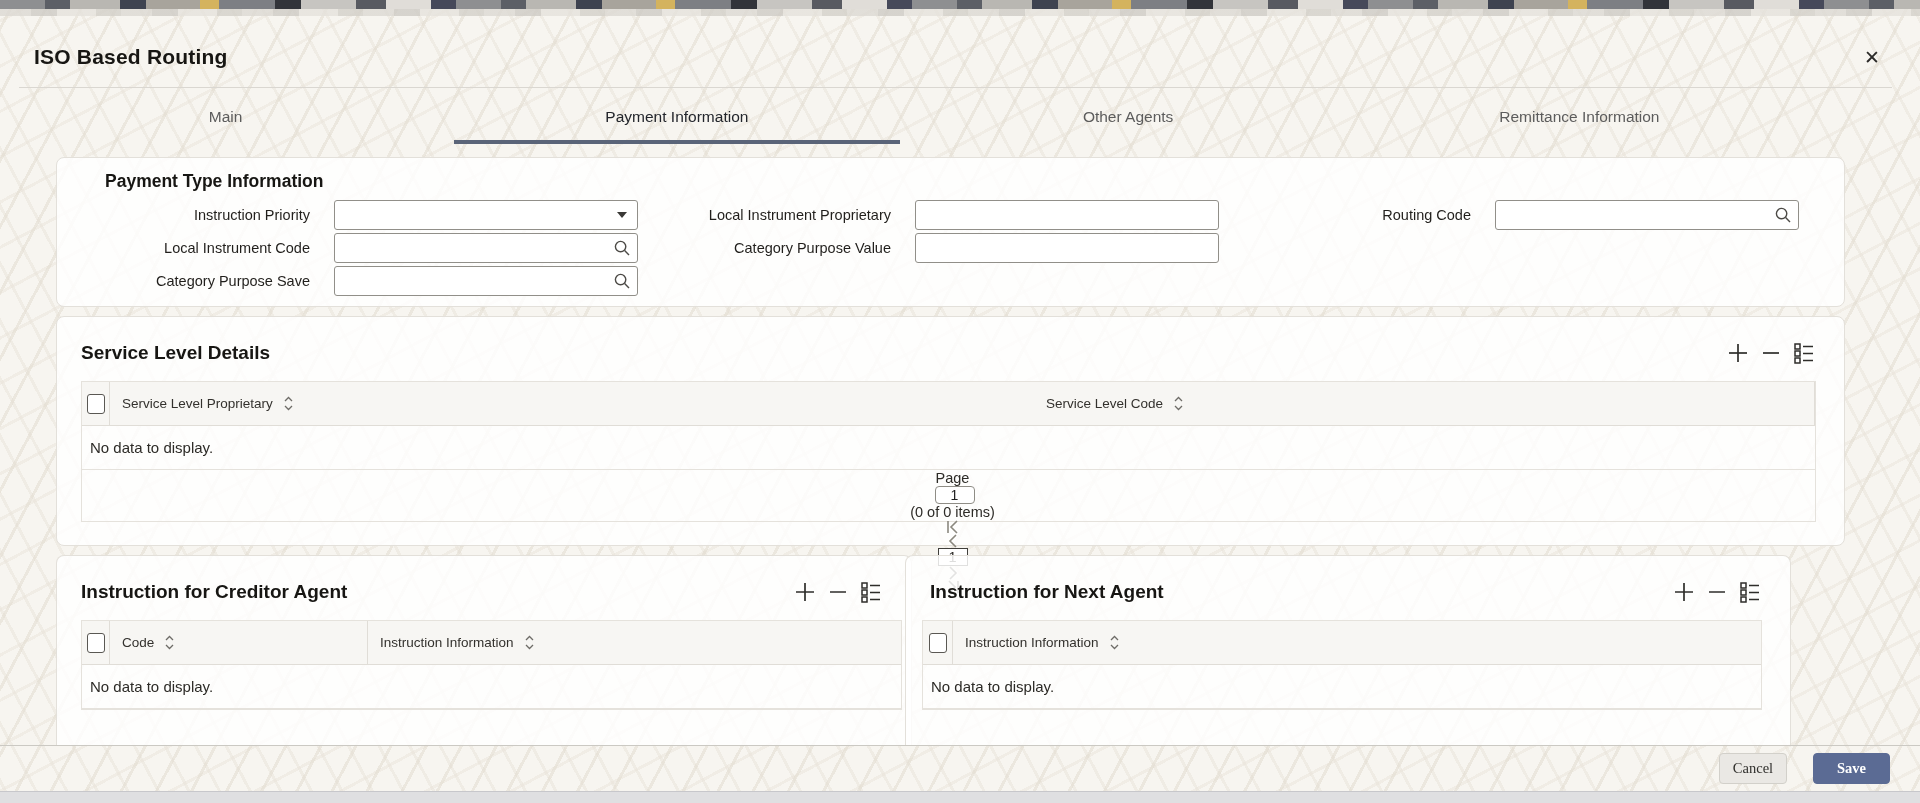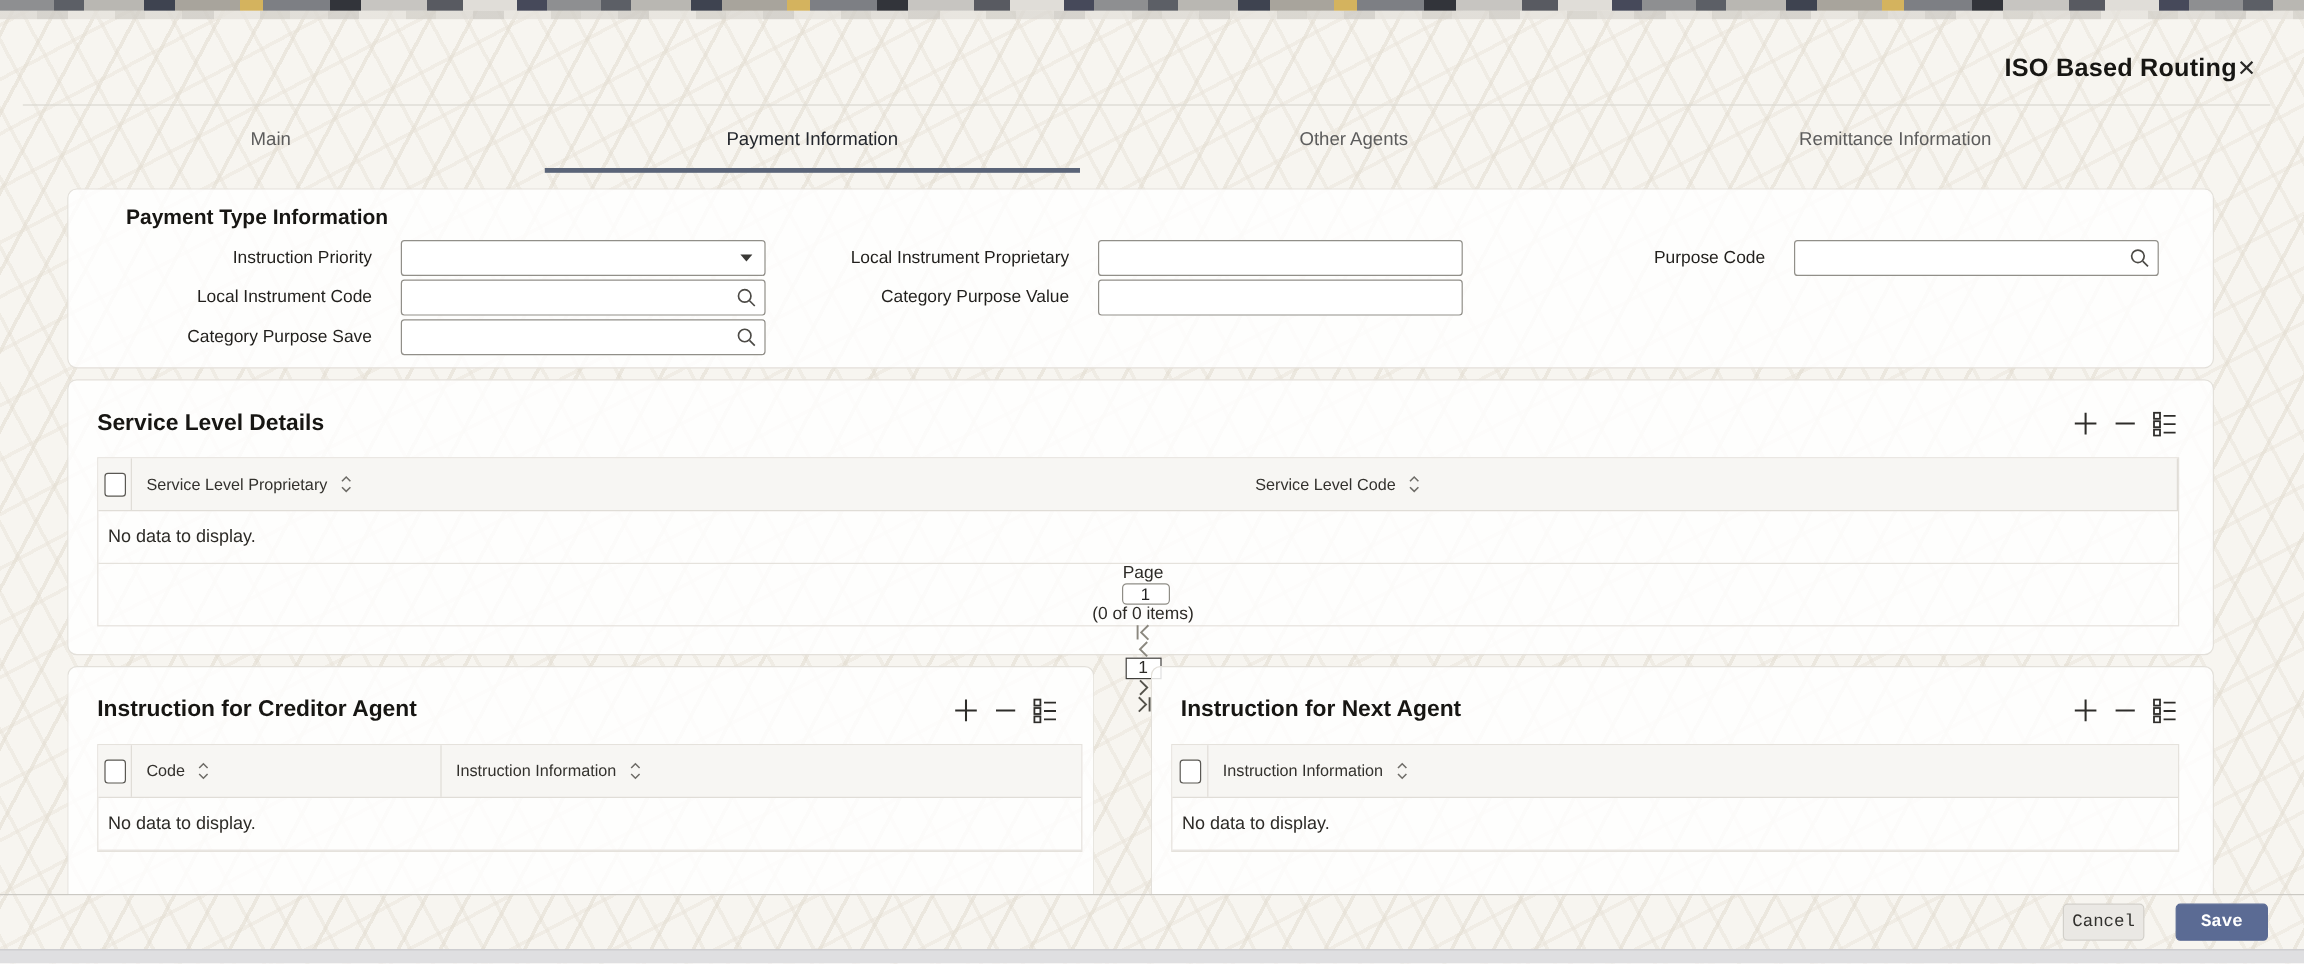--- a/index.html
+++ b/index.html
@@ -18,21 +18,21 @@
   
   .band1{ position:absolute; top:0; left:0; right:0; height:9px;
     background:repeating-linear-gradient(90deg,#8e8f91 0 45px,#5c5f66 45px 70px,#b9b7b2 70px 120px,#3e4350 120px 146px,#a8a49c 146px 200px,#d4b35e 200px 219px,#7d7f84 219px 275px,#32343a 275px 301px,#c7c5c1 301px 356px,#585a61 356px 386px,#e0ddd8 386px 431px,#46495a 431px 456px);
   }
   .band2{ position:absolute; top:9px; left:0; right:0; height:7px;
     background:repeating-linear-gradient(90deg,#dcd9d3 0 31px,#cecbc5 31px 57px,#e5e2dc 57px 96px,#d3d0c9 96px 121px);
     opacity:.8;
   }
 
   .title-row{ position:absolute; top:40px; left:34px; right:40px; height:34px;
-    display:flex; align-items:center; justify-content:flex-end; }
+    display:flex; align-items:center; justify-content:space-between; }
   .page-title{ font-size:21px; font-weight:bold; color:#171613; letter-spacing:.2px; }
   .close-x{ font-size:19px; color:#2b2a28; cursor:pointer; line-height:1; }
 
   .title-divider{ position:absolute; top:87px; left:19px; right:28px; border-top:1px solid #dad7d1; }
 
   .tabs{ position:absolute; top:90px; left:0; width:1805px; height:54px; display:flex; }
   .tab{ flex:1; display:flex; align-items:center; justify-content:center;
     font-size:15.5px; color:#5c5c5c; position:relative; cursor:pointer; }
   .tab.active{ color:#23262c; }
   .tab.active::after{ content:""; position:absolute; left:3px; right:3px; bottom:0; height:4px; background:#5a6478; }
@@ -52,21 +52,21 @@
   .f-input{ width:100%; height:100%; border:1px solid #918f89; border-radius:3px;
     background:#fff; padding:0 28px 0 8px; font-family:"Liberation Sans",sans-serif; font-size:14px; color:#222; }
   .f-input.plain{ padding-right:8px; }
   .ctl-ico{ position:absolute; right:7px; top:50%; transform:translateY(-50%); display:flex; }
   .caret-down{ width:0; height:0; border-left:5px solid transparent; border-right:5px solid transparent;
     border-top:6px solid #3a3936; position:absolute; right:11px; top:12px; }
 
   
   .card-service{ top:316px; left:56px; width:1789px; height:230px; }
   .card-creditor{ top:555px; left:56px; width:856px; height:191px; overflow:hidden; border-radius:8px 8px 0 0; border-bottom:none; }
-  .card-next{ top:555px; left:959px; width:886px; height:191px; overflow:hidden; border-radius:8px 8px 0 0; border-bottom:none; }
+  .card-next{ top:555px; left:905px; width:886px; height:191px; overflow:hidden; border-radius:8px 8px 0 0; border-bottom:none; }
 
   .sec-head{ display:flex; align-items:center; justify-content:space-between; padding:24px 28px 0 24px; }
   .card-h-lg{ font-size:19px; font-weight:bold; color:#171613; }
   .icon-group{ display:flex; align-items:center; gap:11px; }
   .ibtn{ display:flex; align-items:center; cursor:pointer; }
 
   .tbl{ border:1px solid #e5e2dc; background:transparent; }
   .tbl-service{ margin:16px 28px 0 24px; }
   .tbl-creditor{ margin:16px 9px 0 24px; }
   .tbl-next{ margin:16px 28px 0 16px; }
@@ -87,21 +87,21 @@
     text-align:center; font-family:"Liberation Sans",sans-serif; font-size:14px; color:#222; background:#fff; }
   .pg-sep{ width:1px; height:24px; background:#d8d5cf; margin:0 20px; }
   .pg-btn{ display:flex; align-items:center; cursor:pointer; margin:0 8px; }
   .pg-current{ width:30px; height:30px; border:1.5px solid #403f3b; display:flex; align-items:center;
     justify-content:center; font-size:14.5px; margin:0 8px; cursor:pointer; background:#fff; }
 
   
   .footer{ position:absolute; top:745px; left:0; right:0; height:46px;
     border-top:1px solid #cbc9c3; display:flex; align-items:center; justify-content:flex-end;
     gap:26px; padding-right:30px; }
-  .btn{ height:31px; border-radius:4px; font-family:Liberation Mono, monospace; font-size:14.5px; cursor:pointer; }
+  .btn{ height:31px; border-radius:4px; font-family:Liberation Serif, serif; font-size:14.5px; cursor:pointer; }
   .btn-cancel{ width:68px; background:#eae8e4; border:1px solid #d2d0ca; color:#31302d; }
   .btn-save{ width:77px; background:#5b6b94; border:1px solid #5b6b94; color:#ffffff; font-weight:bold; }
 
   .bottom-strip{ position:absolute; top:791px; left:0; right:0; height:12px;
     background:#dfdfe1; border-top:1px solid #c7c7cb; }
 </style>
 </head>
 <body>
 
 <div class="screen">
@@ -167,21 +167,21 @@
         </div>
         <div class="f-row">
           <label class="f-label">Category Purpose Value</label>
           <div class="f-control">
             <input class="f-input plain" value="" style="">
           </div>
         </div>
       </div>
       <div class="pt-col">
         <div class="f-row">
-          <label class="f-label">Purpose Code</label>
+          <label class="f-label">Routing Code</label>
           <div class="f-control">
             <input class="f-input" value="" style="">
             <span class="ctl-ico">
               <svg width="18" height="18" viewBox="0 0 18 18" fill="none" stroke="#4c4a46" stroke-width="1.4">
                   <circle cx="7.6" cy="7.6" r="5.2"></circle>
                   <line x1="11.6" y1="11.6" x2="16" y2="16"></line>
                 </svg>
             </span>
           </div>
         </div>

